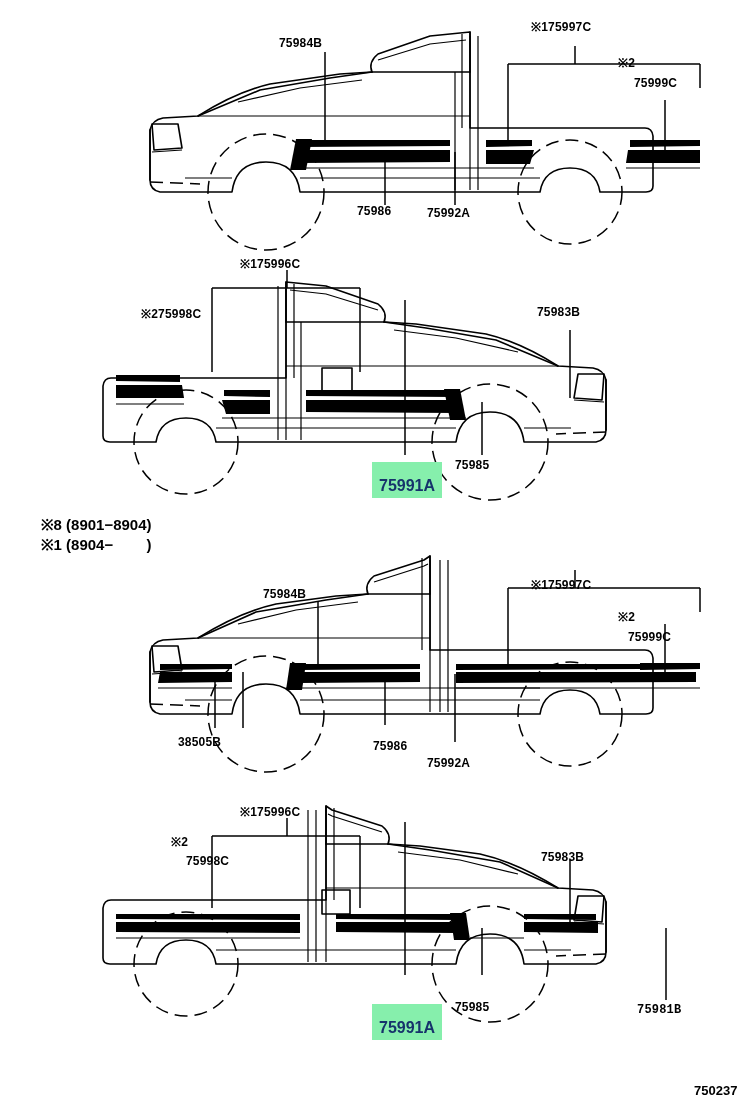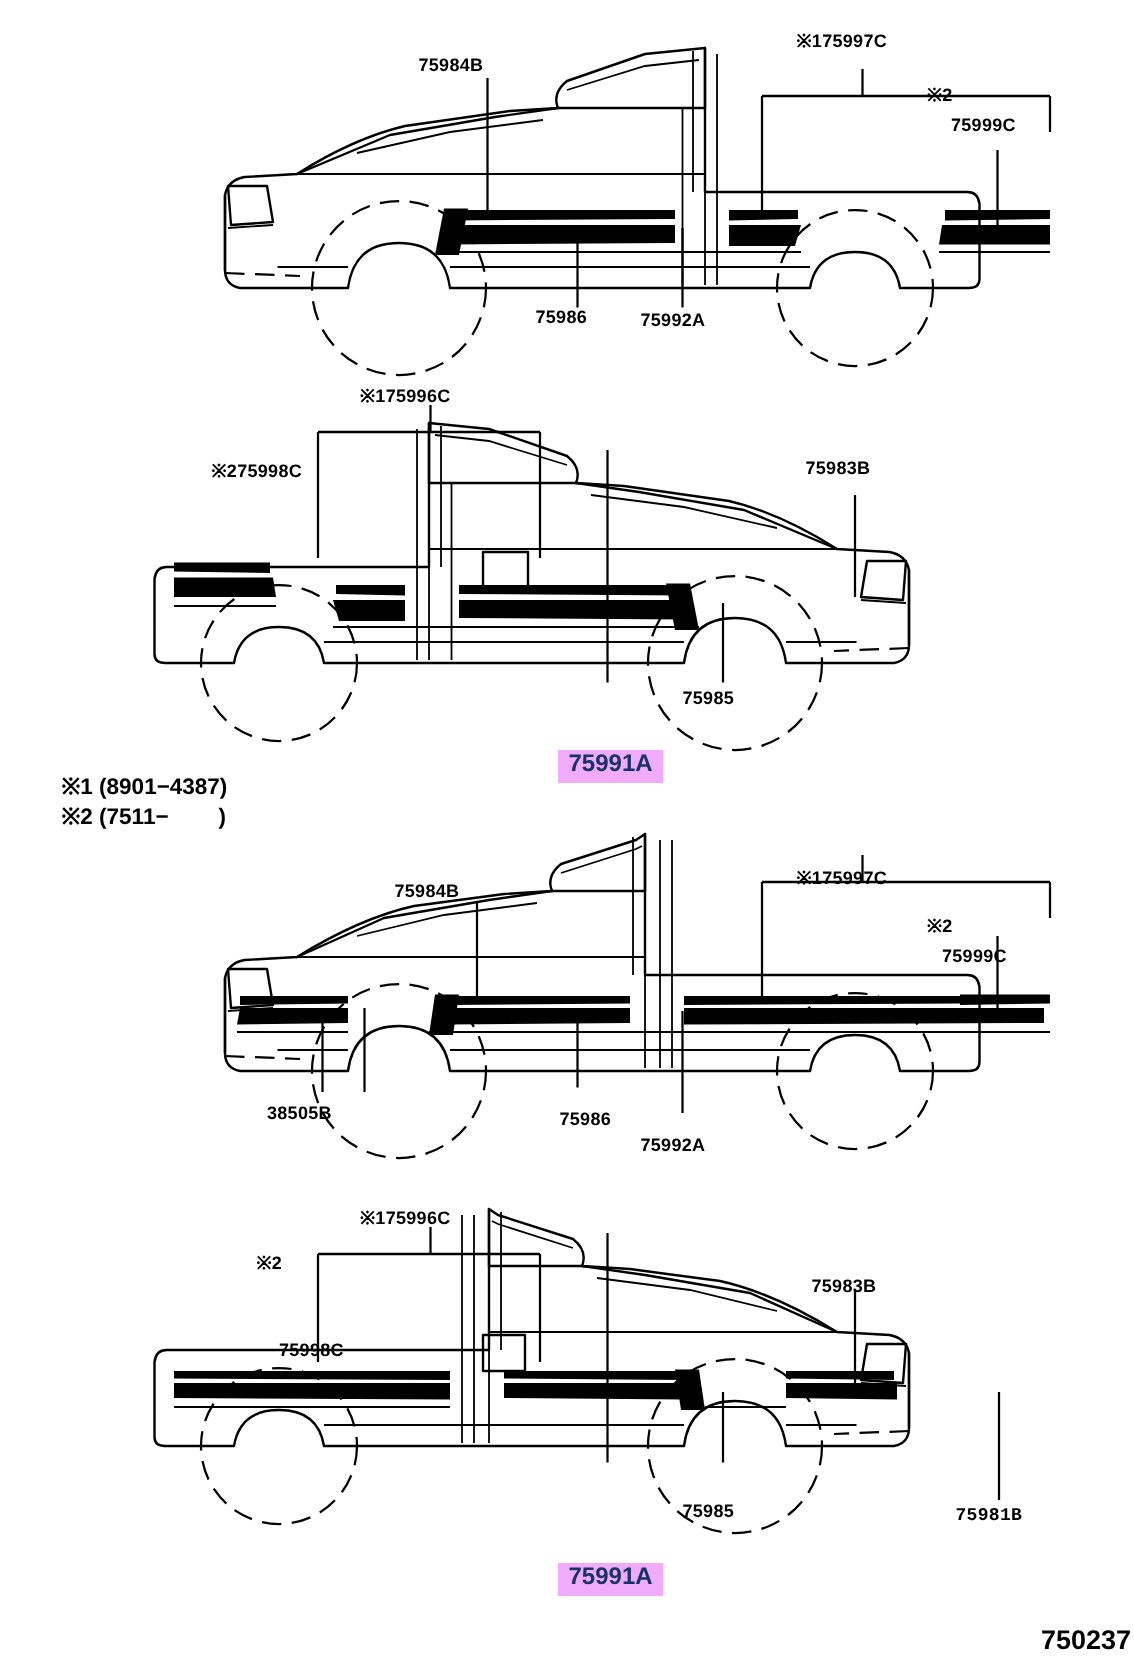--- a/index.html
+++ b/index.html
@@ -17,43 +17,42 @@
     font-family:"Liberation Sans", sans-serif;
     font-weight:bold;
     font-size:12px;
     letter-spacing:0.2px;
     white-space:pre;
     color:#000;
     line-height:1.05;
   }
   .hl{
     position:absolute;
-    background:#f0abfc;
+    background:#86efac;
     color:#16336b;
     font-family:"Liberation Sans", sans-serif;
     font-weight:bold;
     font-size:16px;
-    padding:2px 7px 3px 7px;
+    padding:16px 7px 3px 7px;
     white-space:pre;
     line-height:1.05;
-    margin-top:38px;
   }
   .note{
     position:absolute;
     font-family:"Liberation Sans", sans-serif;
     font-weight:bold;
     font-size:15px;
     white-space:pre;
     line-height:1.35;
   }
   .corner{
     position:absolute;
     font-family:"Liberation Sans", sans-serif;
     font-weight:bold;
-    font-size:18px;
+    font-size:13px;
     white-space:pre;
   }
   svg{display:block;}
   .stroke{fill:none;stroke:#000;stroke-width:1.6;stroke-linejoin:round;stroke-linecap:round;}
   .thin{fill:none;stroke:#000;stroke-width:1.2;}
   .lead{fill:none;stroke:#000;stroke-width:1.5;}
   .brk{fill:none;stroke:#000;stroke-width:1.7;}
   .dash{fill:none;stroke:#000;stroke-width:1.5;stroke-dasharray:13 7;}
   .decal{fill:#000;stroke:none;}
   .decal2{fill:none;stroke:#000;stroke-width:1.3;}
@@ -284,32 +283,32 @@
 <div class="lbl" style="left:634px;top:77px;">75999C</div>
 <div class="lbl" style="left:357px;top:205px;">75986</div>
 <div class="lbl" style="left:427px;top:207px;">75992A</div>
 
 <div class="lbl" style="left:240px;top:258px;">※175996C</div>
 <div class="lbl" style="left:141px;top:308px;">※275998C</div>
 <div class="lbl" style="left:537px;top:306px;">75983B</div>
 <div class="lbl" style="left:455px;top:459px;">75985</div>
 <div class="hl" style="left:372px;top:462px;">75991A</div>
 
-<div class="note" style="left:41px;top:515px;">※1 (8901−4387)</div>
-<div class="note" style="left:41px;top:535px;">※2 (7511−        )</div>
+<div class="note" style="left:41px;top:515px;">※8 (8901−8904)</div>
+<div class="note" style="left:41px;top:535px;">※1 (8904−        )</div>
 
 <div class="lbl" style="left:263px;top:588px;">75984B</div>
 <div class="lbl" style="left:531px;top:579px;">※175997C</div>
 <div class="lbl" style="left:618px;top:611px;">※2</div>
 <div class="lbl" style="left:628px;top:631px;">75999C</div>
 <div class="lbl" style="left:178px;top:736px;">38505B</div>
 <div class="lbl" style="left:373px;top:740px;">75986</div>
 <div class="lbl" style="left:427px;top:757px;">75992A</div>
 
 <div class="lbl" style="left:240px;top:806px;">※175996C</div>
 <div class="lbl" style="left:171px;top:836px;">※2</div>
-<div class="lbl" style="left:186px;top:894px;text-align:center;">75998C</div>
+<div class="lbl" style="left:186px;top:855px;text-align:center;">75998C</div>
 <div class="lbl" style="left:541px;top:851px;">75983B</div>
 <div class="lbl" style="left:455px;top:1001px;">75985</div>
 <div class="lbl" style="left:637px;top:1004px;font-family:Liberation Mono, monospace;">75981B</div>
 <div class="hl" style="left:372px;top:1004px;">75991A</div>
 
 <div class="corner" style="left:694px;top:1083px;">750237</div>
 
 </body></html>

